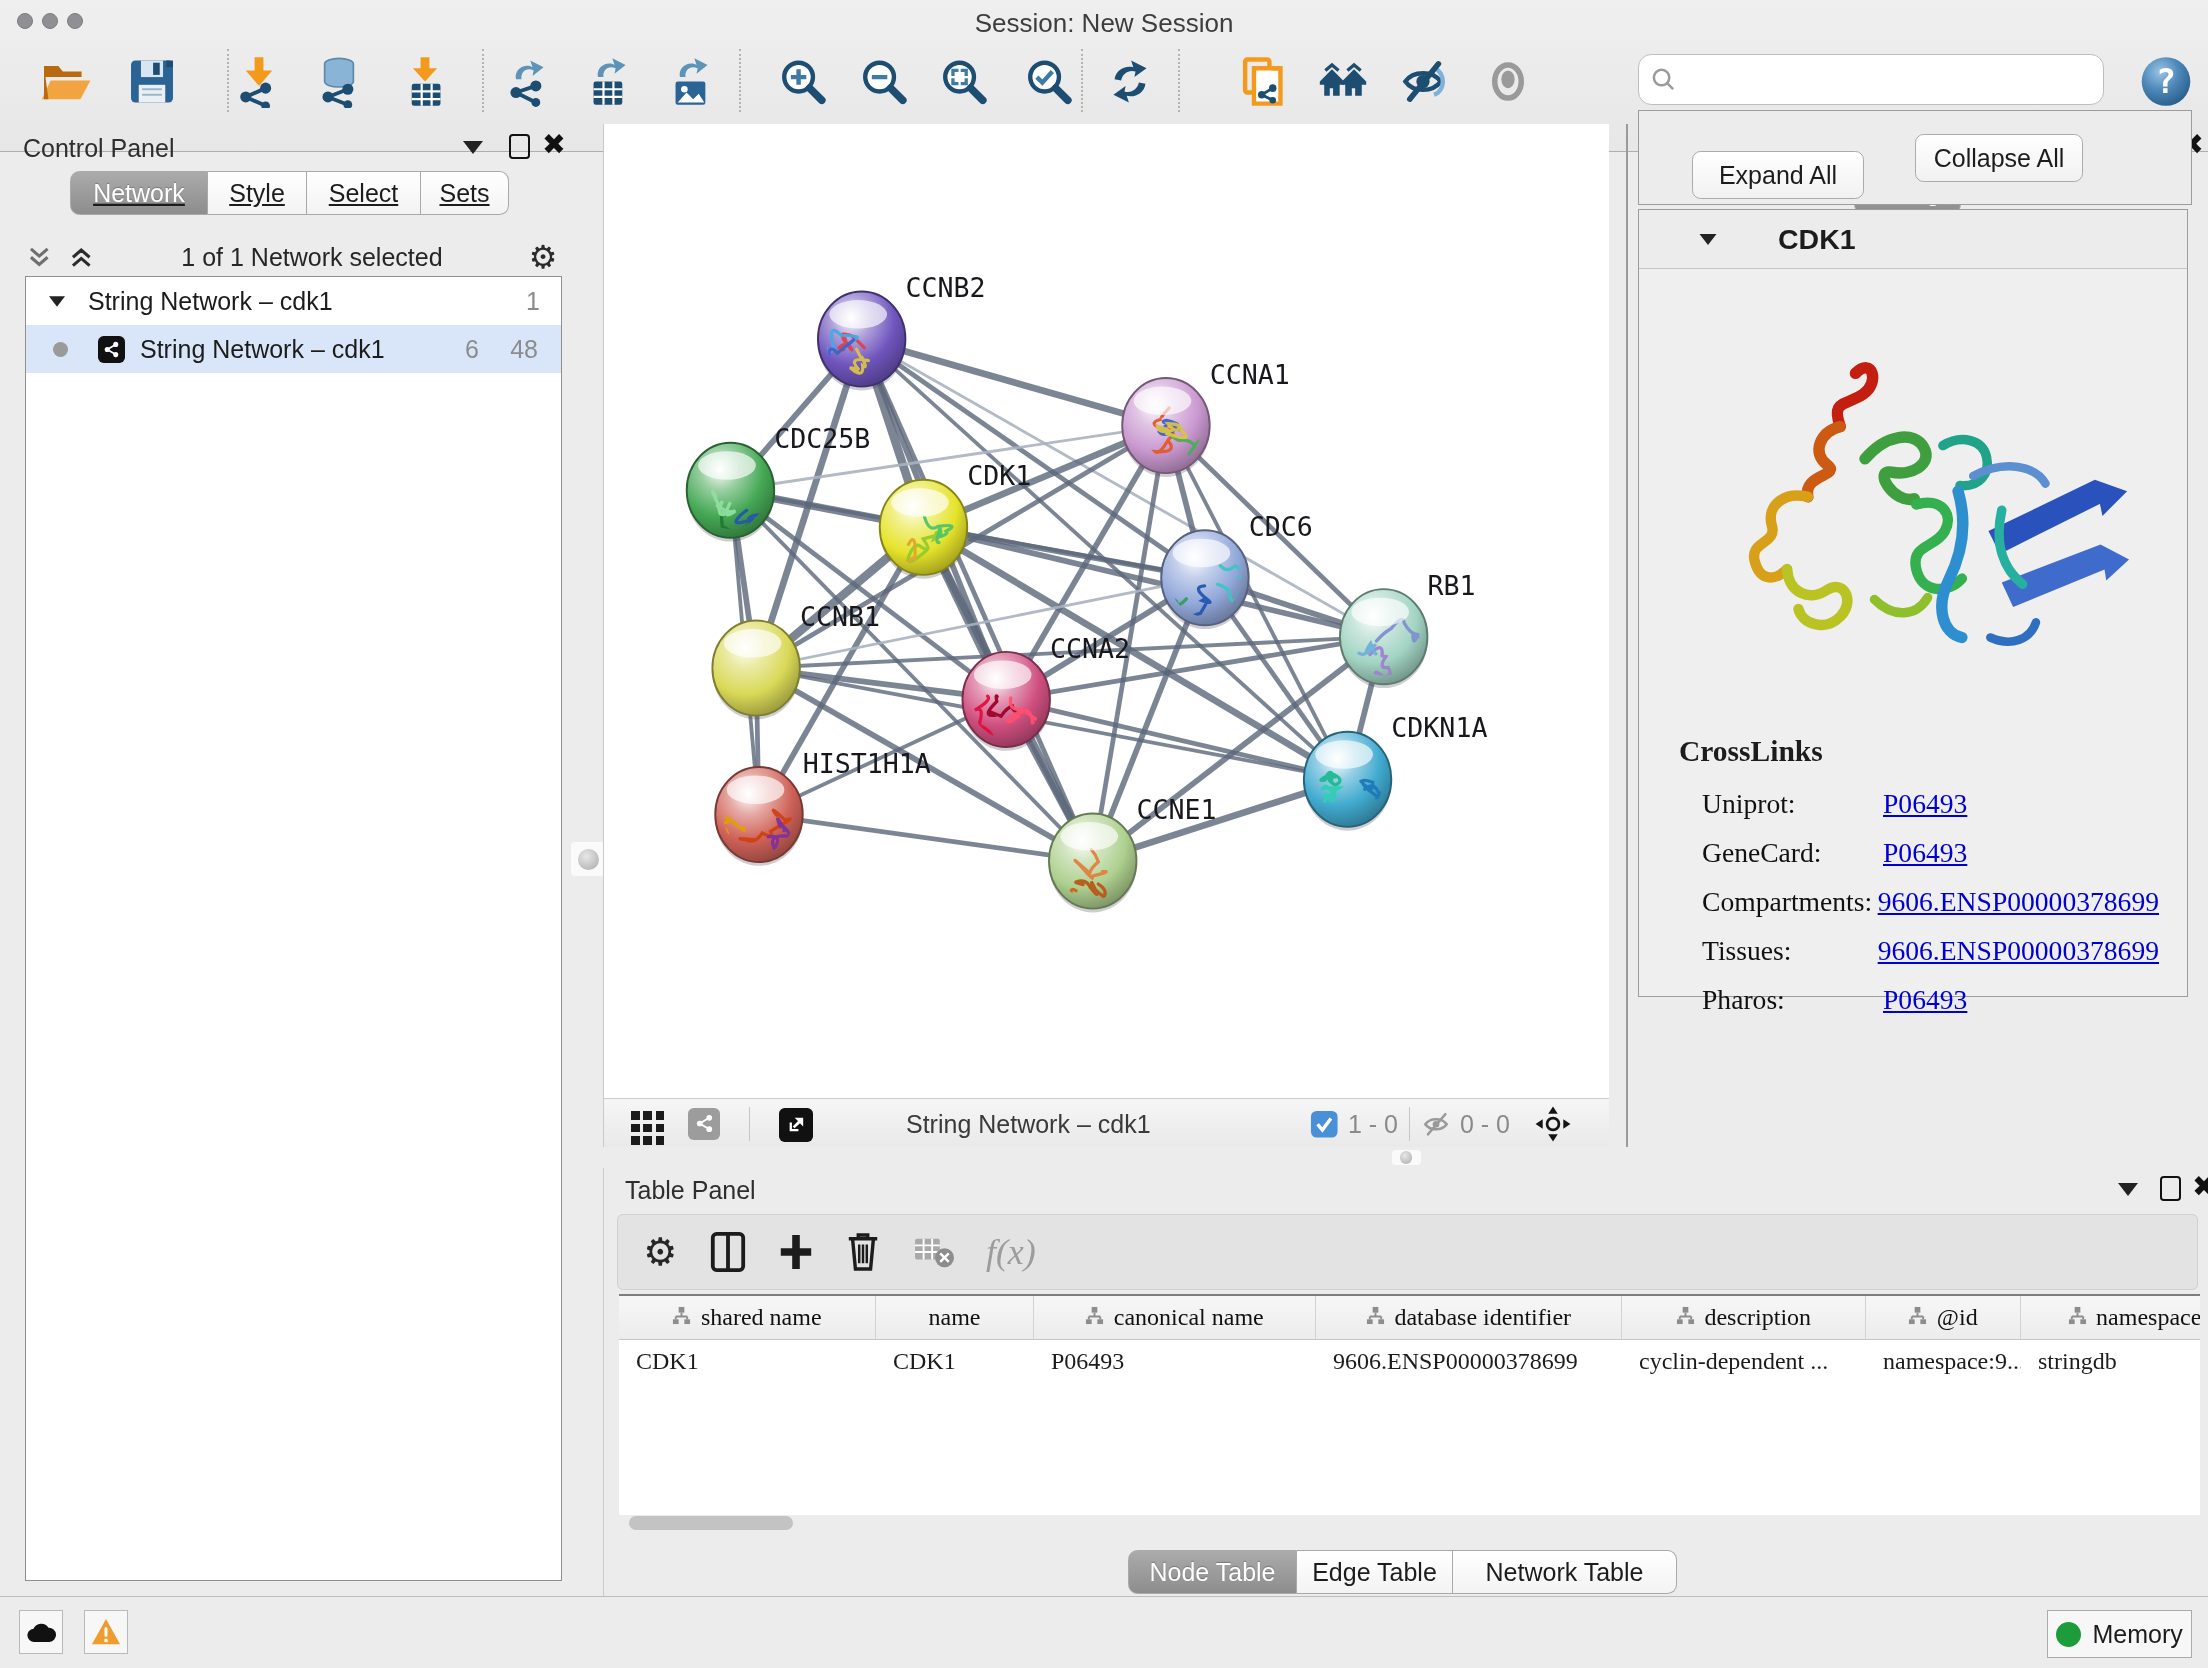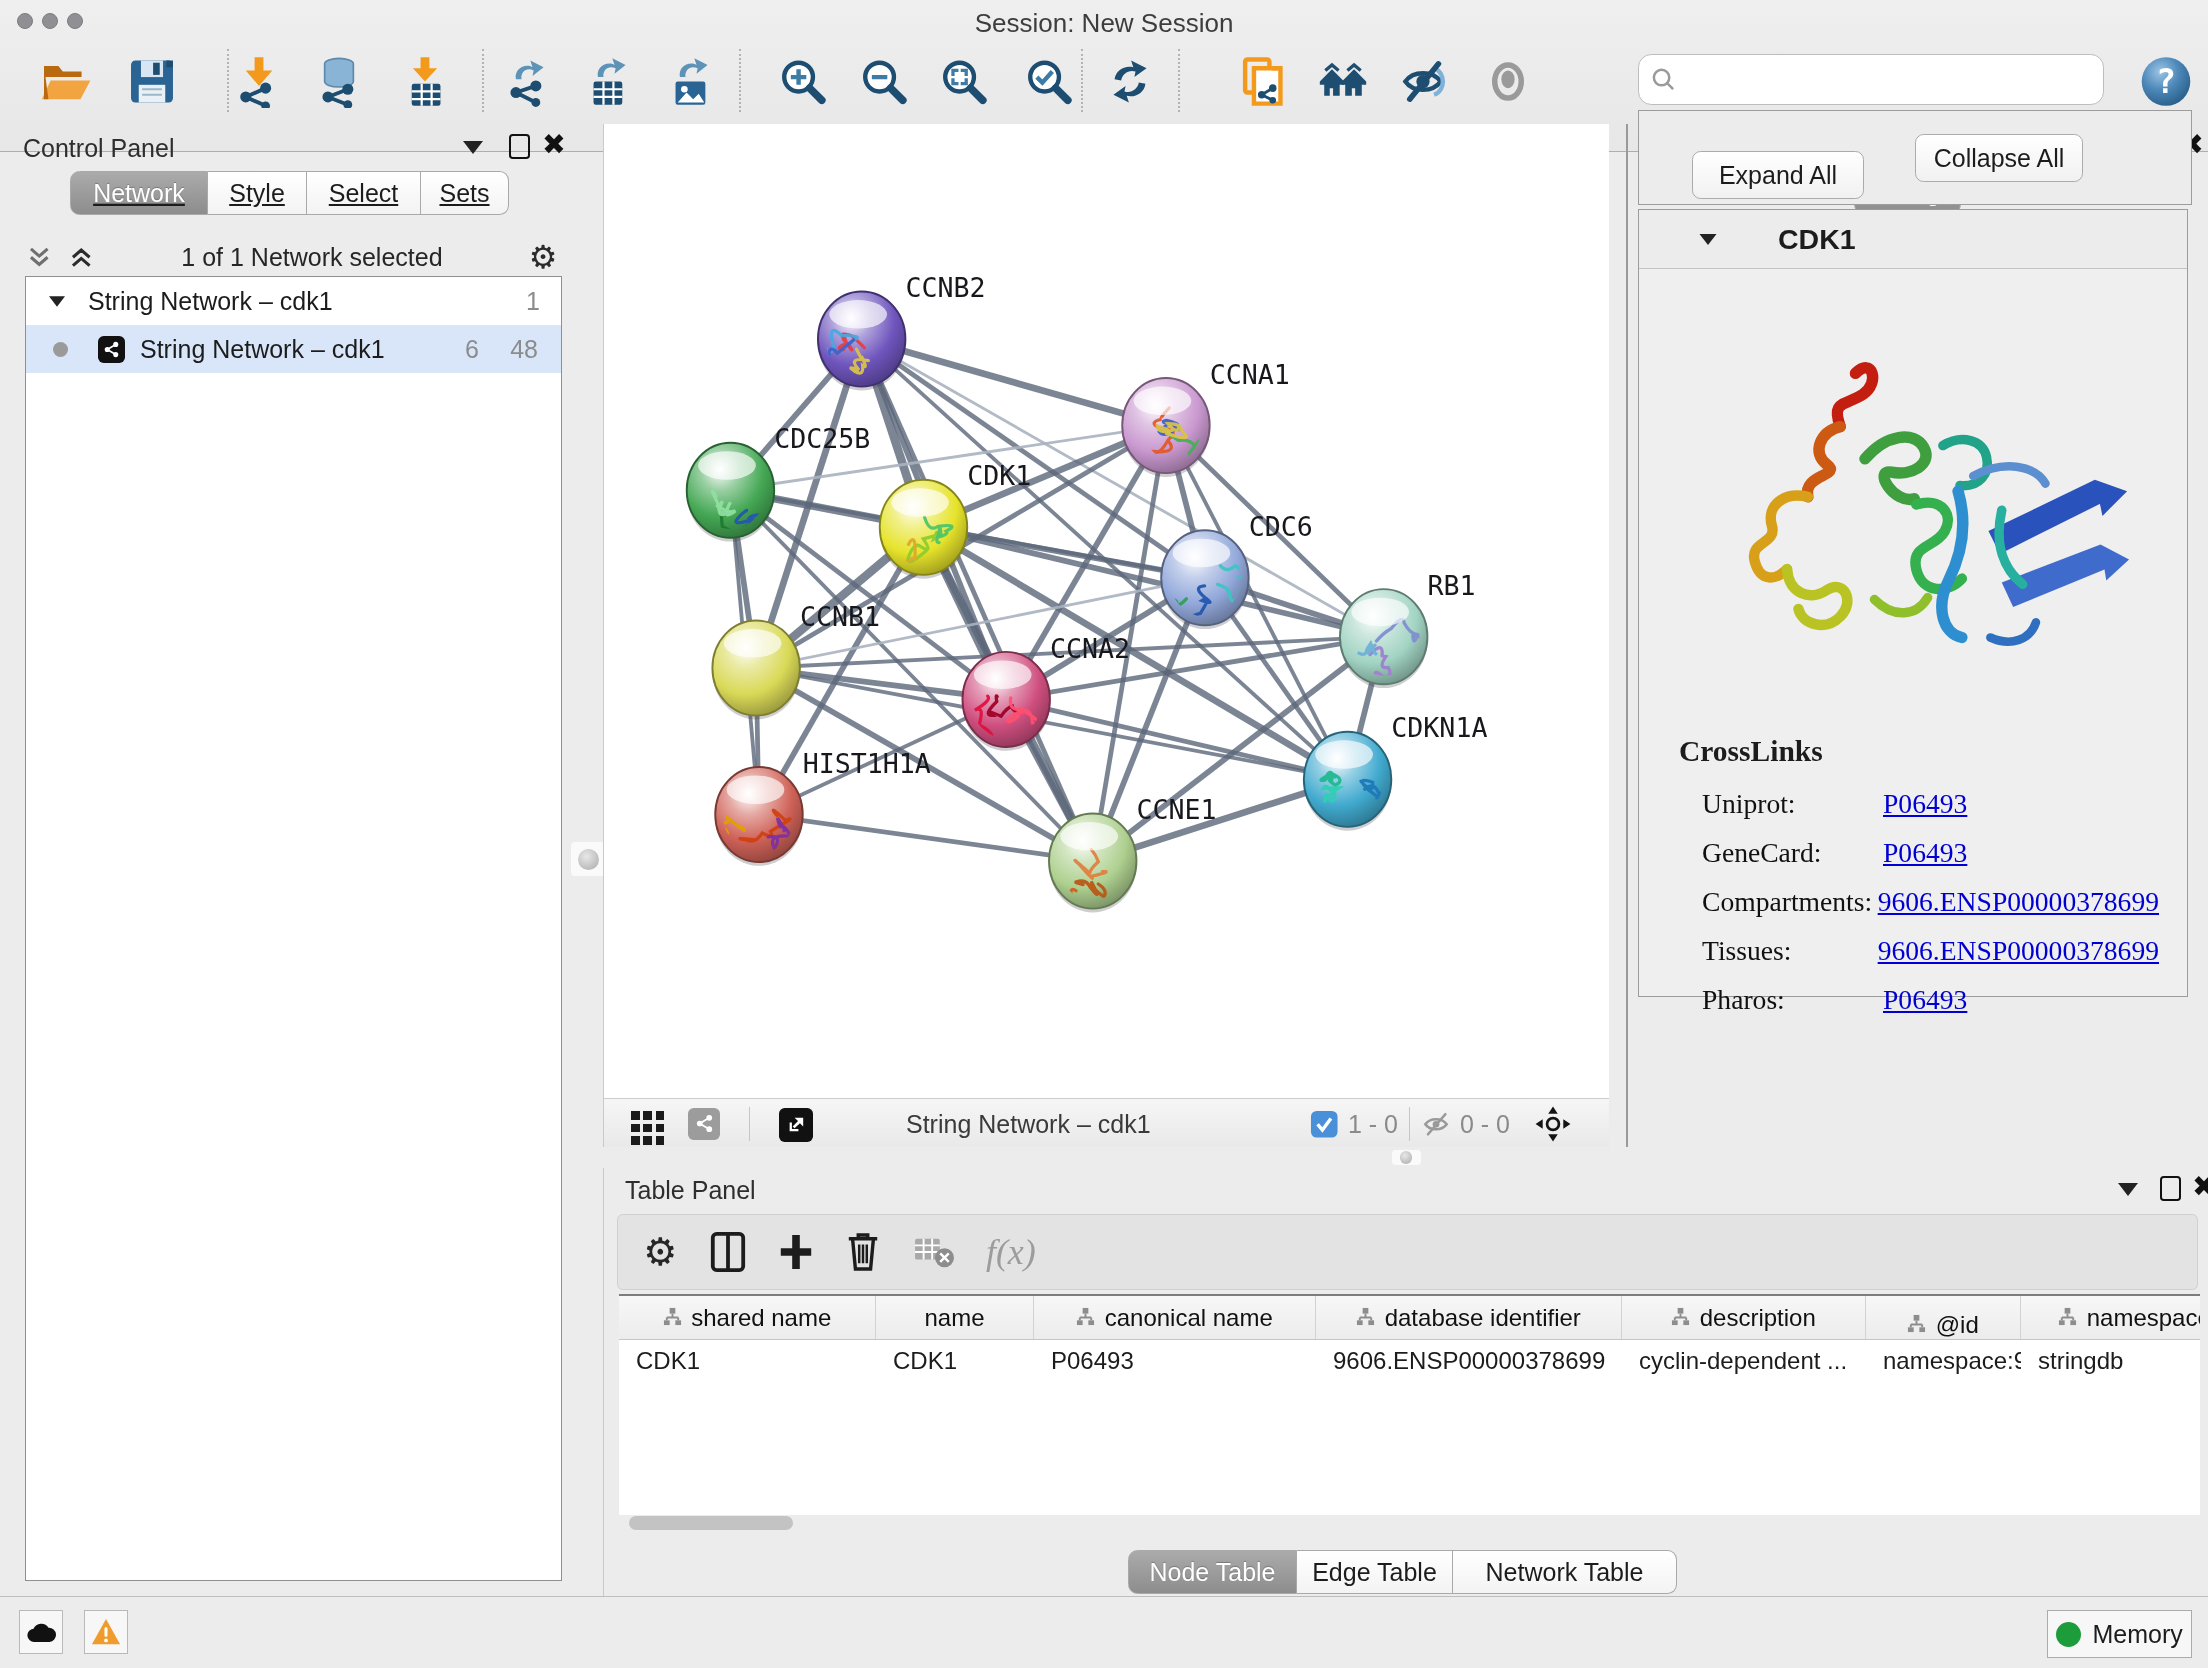--- a/index.html
+++ b/index.html
@@ -55,21 +55,21 @@
   #rp-gene-header { height:59px; background:#ececec; border-bottom:1px solid #c4c4c4; display:flex; align-items:center; }
   #rp-desc { font-size:27px; color:#151515; padding:17px 0 0 38px; }
   .xl-serif { font-family:"Liberation Serif","DejaVu Serif",serif; }
   .xl-row { display:flex; font-size:27.6px; height:49px; align-items:center; }
   .xl-row .xl-label { width:181px; color:#111; }
   .xl-row a { color:#0000d2; text-decoration:underline; }
 
   
   #table-panel { left:603px; top:1168px; width:1605px; height:428px; border-left:1px solid #c9c9c9; }
   #tp-toolbar { left:13.3px; top:46px; width:1581px; height:76px; background:#e3e3e3; border:1px solid #d0d0d0; border-radius:5.7px; display:flex; align-items:center; }
-  #tp-table { left:15px; top:126px; width:1581px; height:221px; background:#fff; border-top:2.9px solid #7d7d7d; overflow:hidden; }
+  #tp-table { left:15px; top:126px; width:1581px; height:221px; background:#fff; border-top:2.9px solid #7d7d7d; overflow:hidden;font-family:Liberation Serif, serif; }
   #tp-head { display:flex; height:44px; background:linear-gradient(#f7f7f7,#ececec); border-bottom:1px solid #c6c6c6; }
   .th { display:flex; align-items:center; justify-content:center; gap:9.5px; font-size:24px; color:#111; border-right:1px solid #d2d2d2; overflow:hidden; white-space:nowrap; flex:none; }
   #tp-row { display:flex; height:42px; background:#fff; }
   .td { font-size:24px; padding-left:17px; display:flex; align-items:center; overflow:hidden; white-space:nowrap; flex:none; }
   #tp-hscroll { left:15px; top:348px; width:1581px; height:21px; }
   #tp-hscroll i { display:block; width:164px; height:14.3px; border-radius:7.6px; background:#c3c3c3; margin-left:9.5px; }
   #tp-tabs { left:524px; top:382px; display:flex; }
 
   
   #status-bar { left:0; top:1596px; width:2208px; height:72px; background:#ececec; border-top:1.9px solid #bdbdbd; }
@@ -743,21 +743,21 @@
         </div>
         <div class="th" style="width: 244px;">
           <span><svg width="19" height="19" viewBox="0 0 20 20">
               <rect x="7" y="1" width="6" height="6" fill="#8d8d8d"></rect>
               <path d="M10 7v4M4 11h12M4 11v3M16 11v3" stroke="#8d8d8d" stroke-width="2" fill="none"></path>
               <rect x="1" y="14" width="6" height="5" fill="#8d8d8d"></rect>
               <rect x="13" y="14" width="6" height="5" fill="#8d8d8d"></rect>
             </svg></span>
           <span>description</span>
         </div>
-        <div class="th" style="width: 155px; align-items: flex-end;">
+        <div class="th" style="width: 155px;">
           <span><svg width="19" height="19" viewBox="0 0 20 20">
               <rect x="7" y="1" width="6" height="6" fill="#8d8d8d"></rect>
               <path d="M10 7v4M4 11h12M4 11v3M16 11v3" stroke="#8d8d8d" stroke-width="2" fill="none"></path>
               <rect x="1" y="14" width="6" height="5" fill="#8d8d8d"></rect>
               <rect x="13" y="14" width="6" height="5" fill="#8d8d8d"></rect>
             </svg></span>
           <span>@id</span>
         </div>
         <div class="th" style="width: 228px;">
           <span><svg width="19" height="19" viewBox="0 0 20 20">

